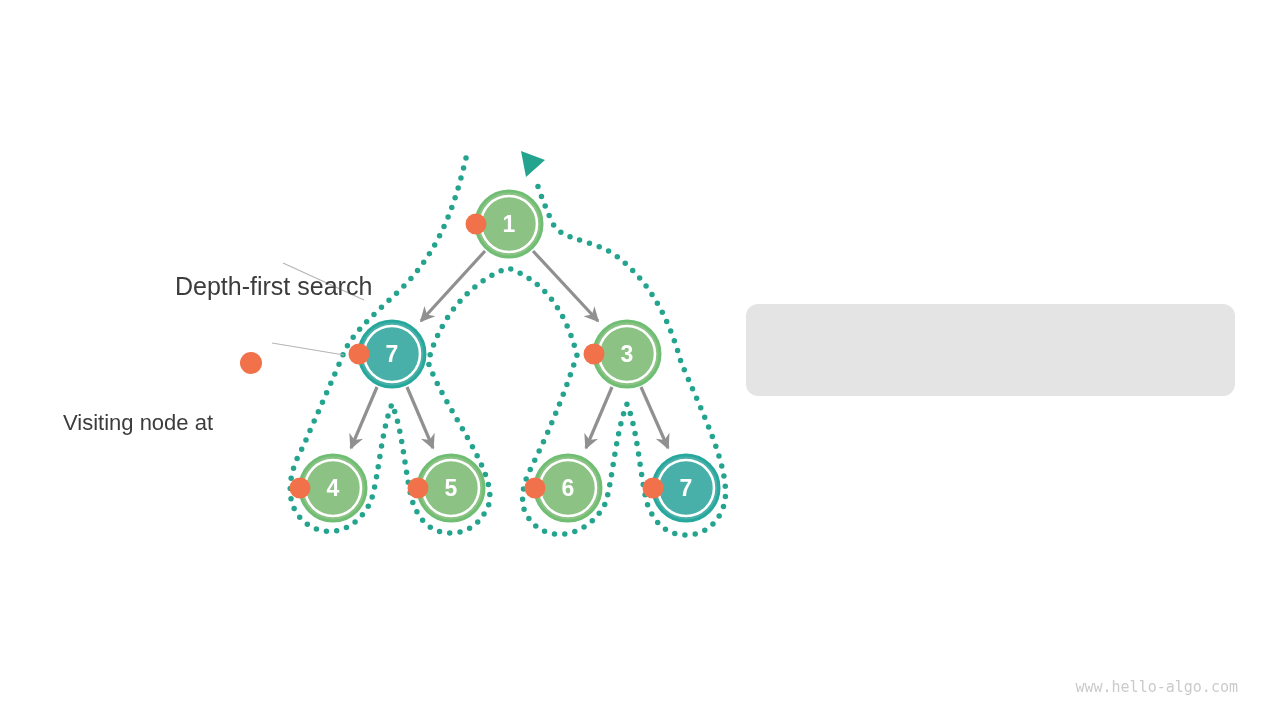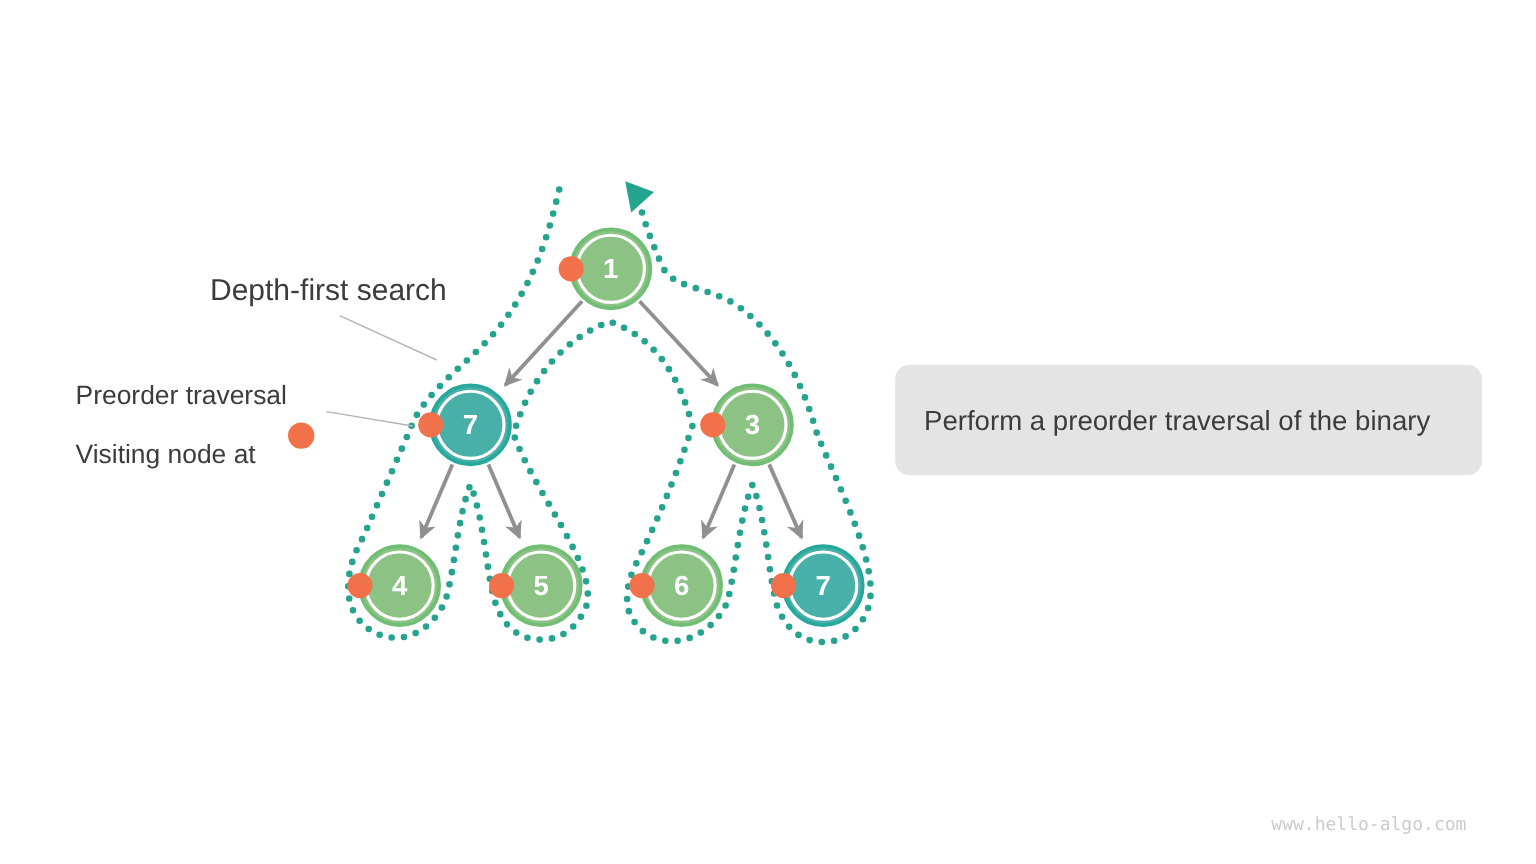--- a/index.html
+++ b/index.html
@@ -15,31 +15,31 @@
   .stage{position:relative;width:1280px;height:720px;background:#ffffff;overflow:hidden;}
   .stage svg{position:absolute;left:0;top:0;}
   .dfs-path{fill:none;stroke:var(--path-teal);stroke-width:5.5;stroke-linecap:round;stroke-dasharray:0 10.3;}
   .edge{stroke:var(--edge-gray);stroke-width:3.2;}
   .pointer-line{stroke:var(--pointer);stroke-width:1.2;}
   .node-outer.green{fill:var(--green-fill);stroke:var(--green-stroke);stroke-width:3;}
   .node-outer.teal{fill:var(--teal-fill);stroke:var(--teal-stroke);stroke-width:3;}
   .node-ring{fill:none;stroke:#ffffff;stroke-width:2.6;}
   .node-label{fill:#ffffff;font-family:"Liberation Sans",sans-serif;font-size:23px;font-weight:bold;text-anchor:middle;}
   .visit-dot{fill:var(--orange);}
-  .lbl{position:absolute;color:var(--label-dark);white-space:nowrap;}
+  .lbl{position:absolute;color:var(--label-dark);white-space:nowrap;margin-top:44px;}
   .lbl-dfs{left:175px;top:228px;font-size:25px;}
   .lbl-preorder{left:63px;top:317px;font-size:22px;}
   .lbl-visiting{left:63px;top:366px;font-size:22px;}
   .legend-dot{position:absolute;left:240px;top:352px;width:22px;height:22px;border-radius:50%;background:var(--orange);}
   .callout{position:absolute;left:746px;top:304px;width:489px;height:92px;background:var(--box-bg);
     border-radius:12px;display:flex;align-items:center;padding:0 24px;}
   .callout-text{color:var(--label-dark);font-size:23px;line-height:30px;}
   .callout-text .line{display:block;}
   .hl{color:var(--hl-teal);font-weight:bold;}
-  .watermark{position:absolute;right:58px;bottom:24px;font-family:"DejaVu Sans Mono","Liberation Mono",monospace;
+  .watermark{position:absolute;right:42px;bottom:24px;font-family:"DejaVu Sans Mono","Liberation Mono",monospace;
     font-size:15px;color:var(--watermark);}
 </style>
 </head>
 <body>
 
 <div class="stage">
 
   <svg width="1280" height="720" viewBox="0 0 1280 720">
     <defs>
       <marker id="arrow" viewBox="0 0 10 10" refX="8.5" refY="5" markerWidth="5.2" markerHeight="5.2" orient="auto-start-reverse">
@@ -127,24 +127,22 @@
     </g>
     <g>
       <circle class="node-outer teal" cx="686" cy="488" r="33"></circle>
       <circle class="node-ring" cx="686" cy="488" r="28"></circle>
       <text class="node-label" x="686" y="496">7</text>
       <circle class="visit-dot" cx="653" cy="488" r="10.5"></circle>
     </g>
   </svg>
 
   <div class="lbl lbl-dfs">Depth-first search</div>
-  <div class="lbl lbl-preorder">Preorder traversal</div>
   <div class="lbl lbl-visiting">Visiting node at</div>
   <span class="legend-dot"></span>
 
   <div class="callout">
     <div class="callout-text">
-      <span class="line">Perform a preorder traversal of the binary</span>
     </div>
   </div>
 
   <div class="watermark">www.hello-algo.com</div>
 </div>
 
 </body></html>

